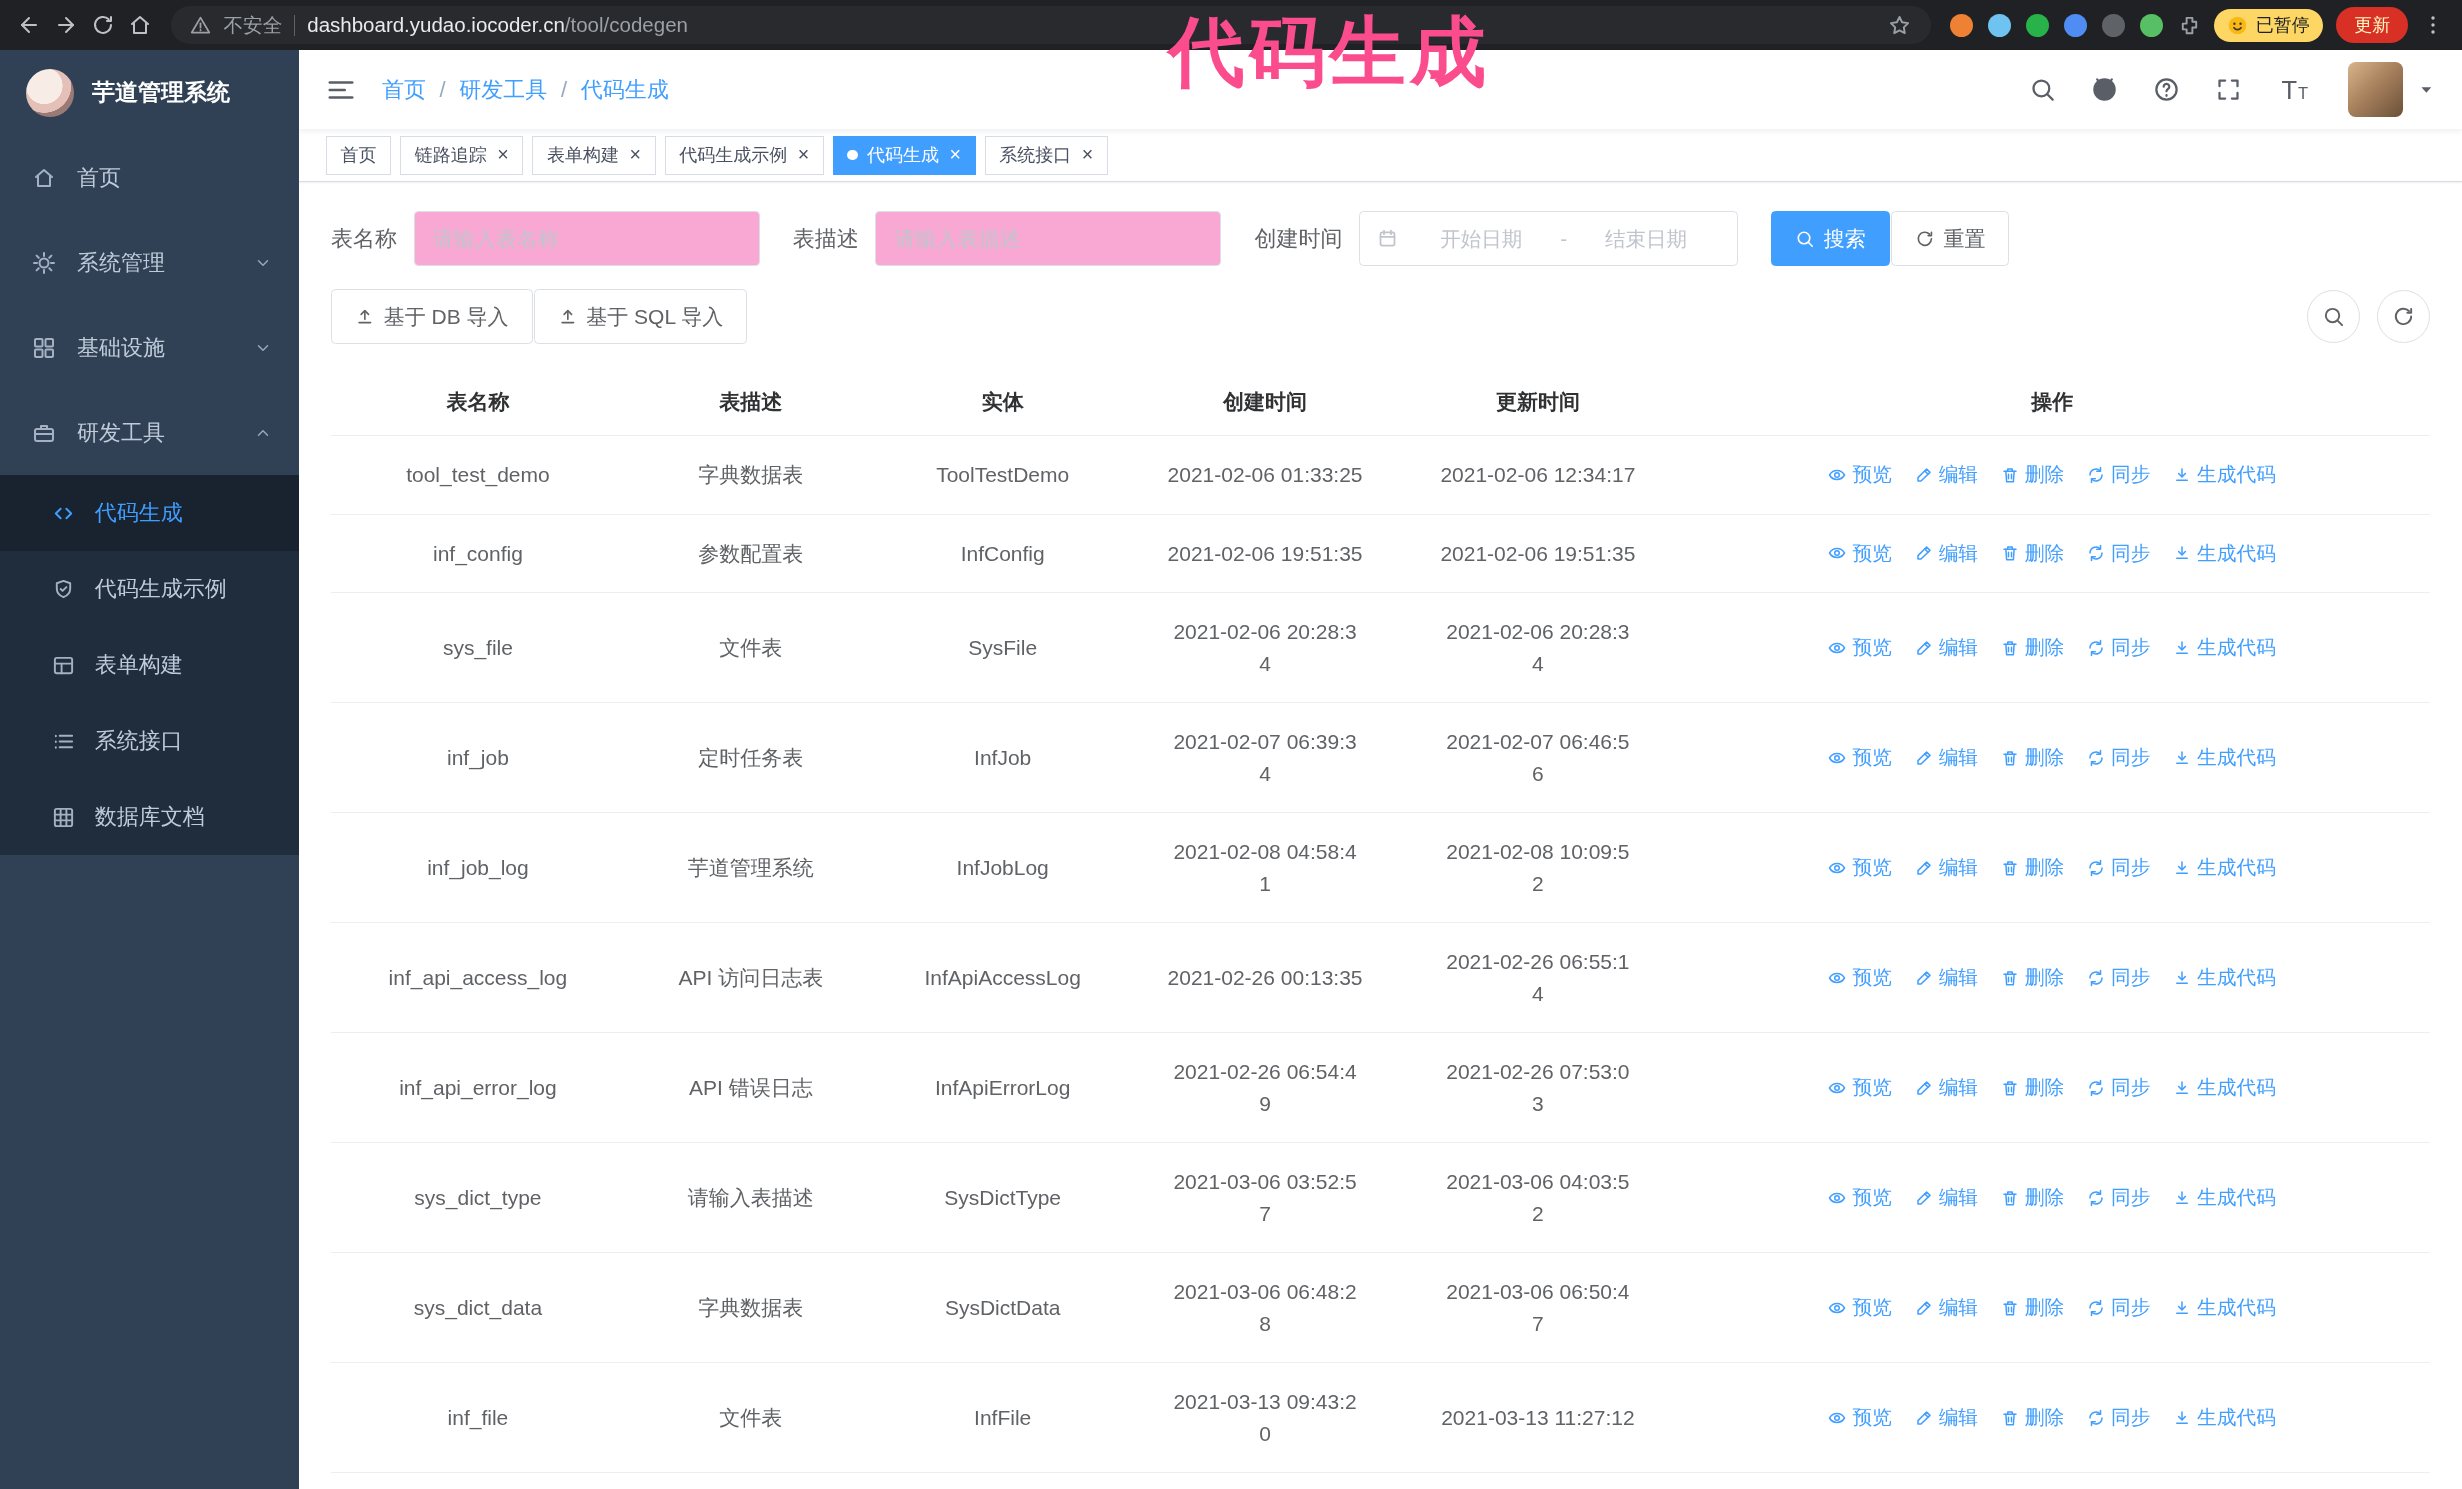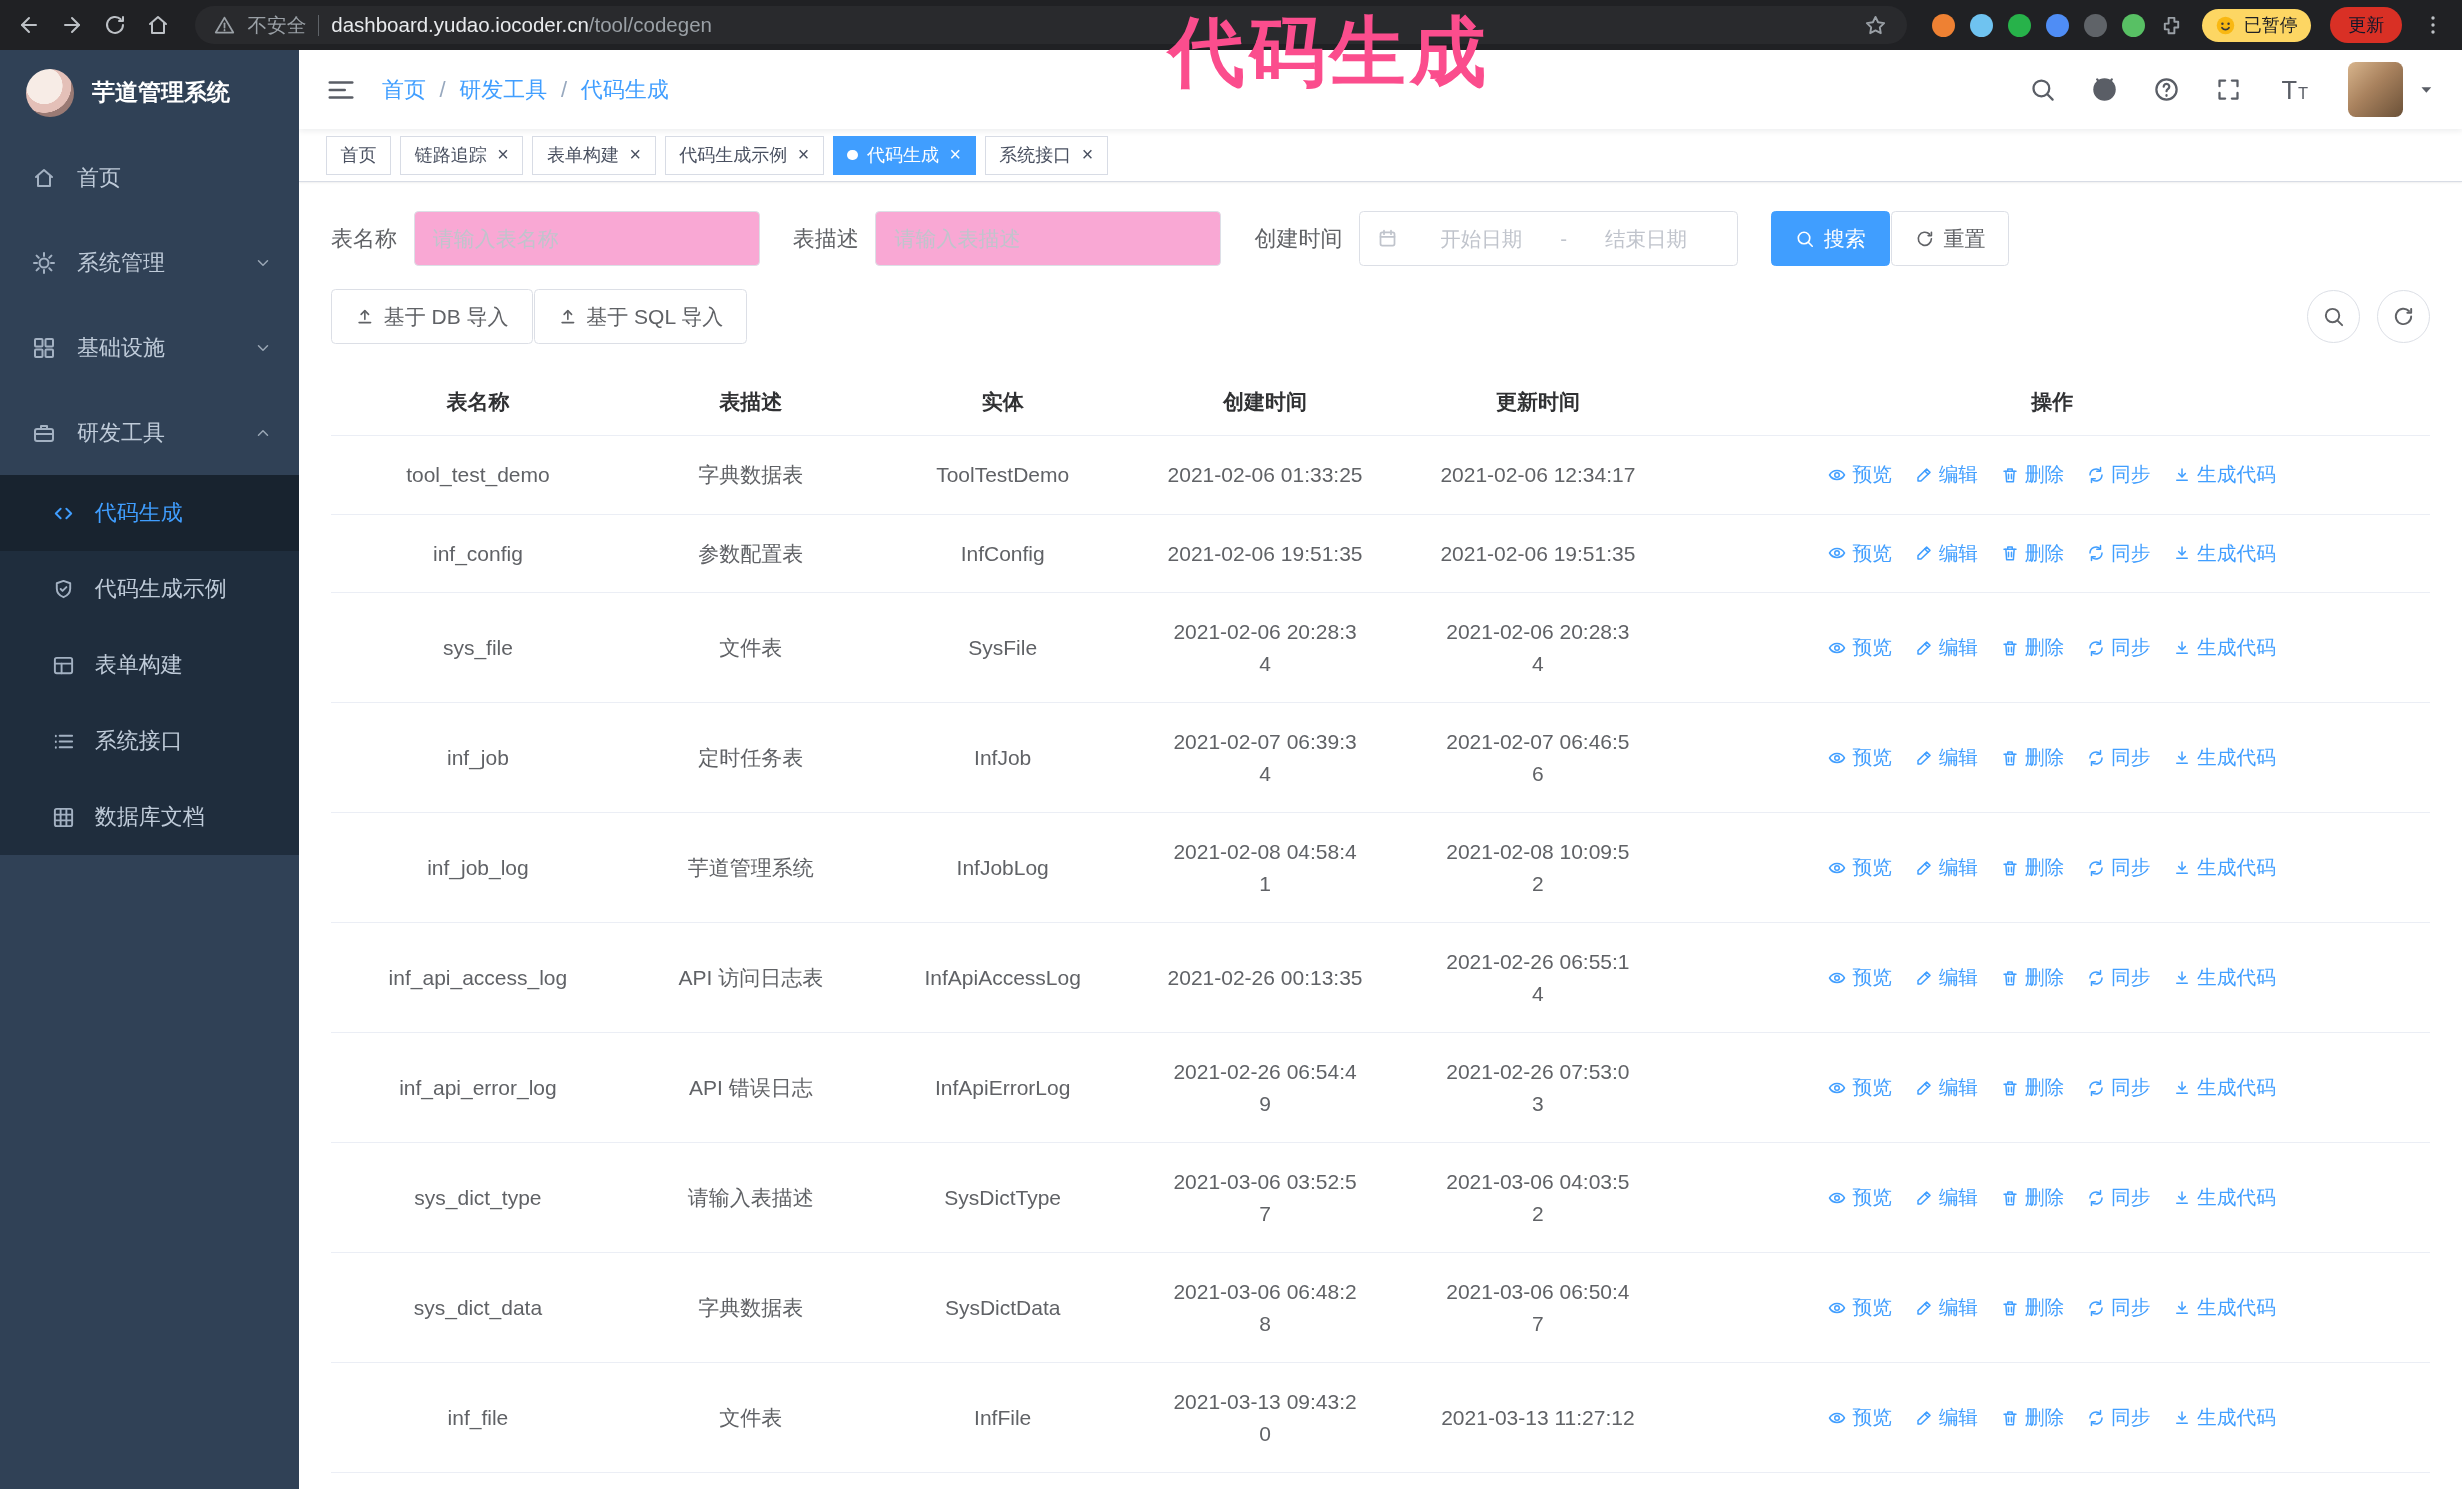--- a/index.html
+++ b/index.html
@@ -3,36 +3,36 @@
 <meta charset="utf-8">
 <style>
   * { box-sizing: border-box; margin: 0; padding: 0; }
   html, body { width: 2462px; height: 1490px; overflow: hidden; }
   body { font-family: "Liberation Sans", "DejaVu Sans", sans-serif; background: #fff; position: relative; }
 
   .cic { display: inline-flex; align-items: center; justify-content: center; }
   .cic svg { width: 1em; height: 1em; display: block; }
 
   
-  .chrome { height: 50px; background: #202124; display: flex; align-items: center; padding: 0 16.7px; gap: 19px; position: relative; z-index: 5; }
+  .chrome { height: 50px; background: #202124; display: flex; align-items: center; padding: 0 16.7px; gap: 13px; position: relative; z-index: 5; }
   .chrome > .cic { font-size: 24px; color: #bdc1c6; cursor: pointer; }
   .omnibox { flex: 1; height: 38px; background: #292a2d; border-radius: 19.7px; display: flex; align-items: center; padding: 0 19.7px; gap: 12px; min-width: 0; margin: 0 6px; }
   .omnibox .warn { color: #9aa0a6; font-size: 21px; }
   .sec-label { color: #9aa0a6; font-size: 19.7px; white-space: nowrap; }
   .omni-divider { width: 0.8px; height: 21px; background: #5f6368; }
   .url { font-size: 20.5px; white-space: nowrap; overflow: hidden; }
   .url .domain { color: #e8eaed; }
   .url .path { color: #9aa0a6; }
   .omnibox .star { margin-left: auto; color: #9aa0a6; font-size: 23px; }
   .extensions { display: flex; align-items: center; gap: 15px; }
   .ext-dot { width: 23px; height: 23px; border-radius: 50%; display: inline-block; cursor: pointer; }
   .extensions .cic { font-size: 24px; }
   .paused-badge { display: inline-flex; align-items: center; gap: 7.6px; background: #fdd663; color: #202124; border-radius: 19.7px; padding: 4.5px 13.6px; font-size: 18px; white-space: nowrap; cursor: pointer; }
   .paused-badge .cic { font-size: 21px; }
-  .update-btn { background: #d93025; color: #0f172a; border-radius: 19.7px; padding: 6px 18px; font-size: 18px; white-space: nowrap; cursor: pointer; }
+  .update-btn { background: #d93025; color: #fef9c3; border-radius: 19.7px; padding: 6px 18px; font-size: 18px; white-space: nowrap; cursor: pointer; }
 
   
   .annotation { position: absolute; top: 1.5px; left: 54%; transform: translateX(-50%); font-size: 76px; font-weight: 700; letter-spacing: 4.5px; z-index: 50; pointer-events: none; }
 
   
   .app { display: flex; height: 1440px; }
   .sidebar { width: 299px; flex-shrink: 0; background: #304156; overflow: hidden; }
   .logo { height: 85px; display: flex; align-items: center; gap: 18px; padding-left: 26px; cursor: pointer; }
   .logo-img { width: 48px; height: 48px; border-radius: 50%; flex-shrink: 0;
     background: radial-gradient(circle at 38% 35%, #f7ece6 0 42%, #e4c0b8 43% 62%, #9a7a74 63% 100%); }

